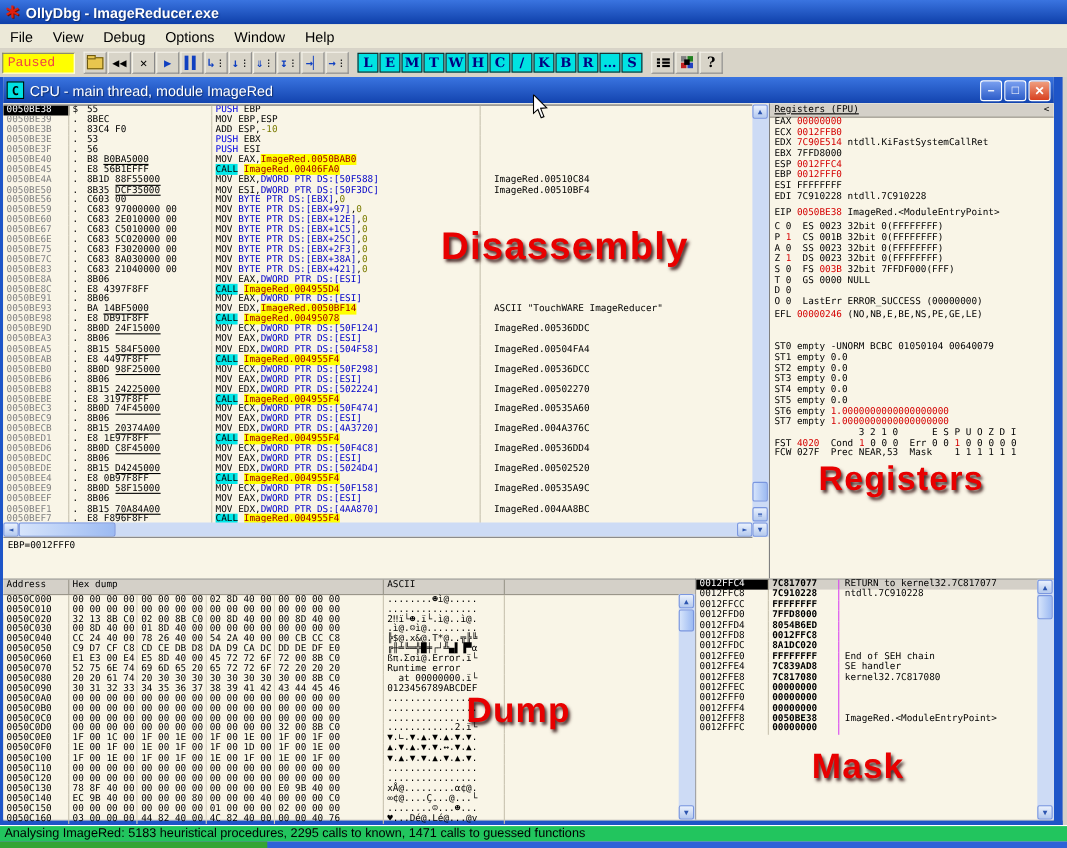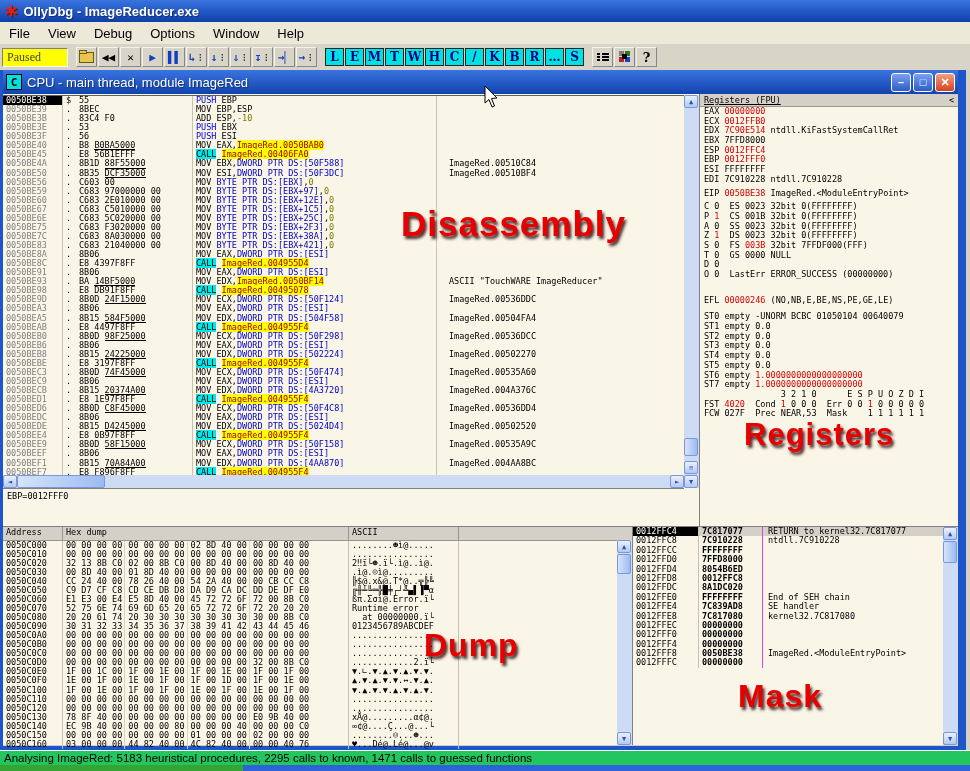--- a/index.html
+++ b/index.html
@@ -8,21 +8,21 @@
   
   .titlebar{position:absolute;left:0;top:0;width:970px;height:22px;
     background:linear-gradient(#3A74E0,#0E3FA9);display:flex;align-items:center;gap:5px;padding-left:4px;box-sizing:border-box;}
   .titlebar .appicon{color:#E02010;font-size:24px;font-weight:bold;line-height:10px;margin-top:8px;text-shadow:1px 1px 0 #701000;}
   .titlebar .ttext{color:#fff;font-family:"Liberation Sans",sans-serif;font-weight:bold;font-size:13px;text-shadow:1px 1px 1px #12306E;}
   .menubar{position:absolute;left:0;top:22px;width:970px;height:22px;background:#ECE9D8;border-bottom:1px solid #C8C4B8;
     display:flex;align-items:center;font-family:"Liberation Sans",sans-serif;font-size:13px;}
   .menuitem{padding:2px 9px;cursor:default;}
   .toolbar{position:absolute;left:0;top:44px;width:970px;height:26px;background:#D8D4C8;display:flex;align-items:center;padding-left:2px;box-sizing:border-box;}
   .paused{width:66px;height:19px;background:#FFFF00;border:1px solid;border-color:#808080 #fff #fff #808080;
-    color:#404040;font-family:Liberation Serif, serif;font-size:12px;display:flex;align-items:center;padding-left:4px;box-sizing:border-box;margin-right:8px;}
+    color:#ef4444;font-family:Liberation Mono, monospace;font-size:12px;display:flex;align-items:center;padding-left:4px;box-sizing:border-box;margin-right:8px;}
   .tbtn{width:21px;height:20px;margin-right:1px;background:#D8D4C8;border:1px solid;border-color:#F4F2EA #888 #888 #F4F2EA;
     display:flex;align-items:center;justify-content:center;font-size:11px;color:#1040C0;font-weight:bold;box-sizing:border-box;}
   .tbtn .dots{color:#222;font-size:8px;margin-left:1px;letter-spacing:0;}
   .tbtn.dark{color:#000;}
   .lbtn{width:19px;height:18px;margin-right:1px;background:#00E2E2;border:1px solid #222;
     display:flex;align-items:center;justify-content:center;font-family:"DejaVu Serif",serif;font-weight:bold;font-size:12px;color:#000080;box-sizing:border-box;}
   .tsep{width:7px;}
   .folder{width:13px;height:9px;background:#E8C64E;border:1px solid #6E5A10;position:relative;}
   .folder:before{content:"";position:absolute;left:-1px;top:-3px;width:6px;height:2px;background:#E8C64E;border:1px solid #6E5A10;}
   
@@ -260,22 +260,22 @@
             <div class="regline"><span class="k">EDI 7C910228 ntdll.7C910228</span></div>
             <div class="regline" style="margin-top: 4px;"><span class="k">EIP </span><span class="r">0050BE38</span><span class="k"> ImageRed.&lt;ModuleEntryPoint&gt;</span></div>
             <div class="regline" style="margin-top: 4px;"><span class="k">C 0  ES 0023 32bit 0(FFFFFFFF)</span></div>
             <div class="regline"><span class="k">P </span><span class="r">1</span><span class="k">  CS 001B 32bit 0(FFFFFFFF)</span></div>
             <div class="regline"><span class="k">A 0  SS 0023 32bit 0(FFFFFFFF)</span></div>
             <div class="regline"><span class="k">Z </span><span class="r">1</span><span class="k">  DS 0023 32bit 0(FFFFFFFF)</span></div>
             <div class="regline"><span class="k">S 0  FS </span><span class="r">003B</span><span class="k"> 32bit 7FFDF000(FFF)</span></div>
             <div class="regline"><span class="k">T 0  GS 0000 NULL</span></div>
             <div class="regline"><span class="k">D 0</span></div>
             <div class="regline"><span class="k">O 0  LastErr ERROR_SUCCESS (00000000)</span></div>
-            <div class="regline" style="margin-top: 16px;"><span class="k">EFL </span><span class="r">00000246</span><span class="k"> (NO,NB,E,BE,NS,PE,GE,LE)</span></div>
-            <div class="regline" style="margin-top: 7px;"><span class="k">ST0 empty -UNORM BCBC 01050104 00640079</span></div>
+            <div class="regline" style="margin-top: 2px;"><span class="k">EFL </span><span class="r">00000246</span><span class="k"> (NO,NB,E,BE,NS,PE,GE,LE)</span></div>
+            <div class="regline" style="margin-top: 20px;"><span class="k">ST0 empty -UNORM BCBC 01050104 00640079</span></div>
             <div class="regline"><span class="k">ST1 empty 0.0</span></div>
             <div class="regline"><span class="k">ST2 empty 0.0</span></div>
             <div class="regline"><span class="k">ST3 empty 0.0</span></div>
             <div class="regline"><span class="k">ST4 empty 0.0</span></div>
             <div class="regline"><span class="k">ST5 empty 0.0</span></div>
             <div class="regline"><span class="k">ST6 empty </span><span class="r">1.0000000000000000000</span></div>
             <div class="regline"><span class="k">ST7 empty </span><span class="r">1.0000000000000000000</span></div>
             <div class="regline"><span class="k">               3 2 1 0      E S P U O Z D I</span></div>
             <div class="regline"><span class="k">FST </span><span class="r">4020</span><span class="k">  Cond </span><span class="r">1</span><span class="k"> 0 0 0  Err 0 0 </span><span class="r">1</span><span class="k"> 0 0 0 0 0</span></div>
             <div class="regline"><span class="k">FCW 027F  Prec NEAR,53  Mask    1 1 1 1 1 1</span></div>

